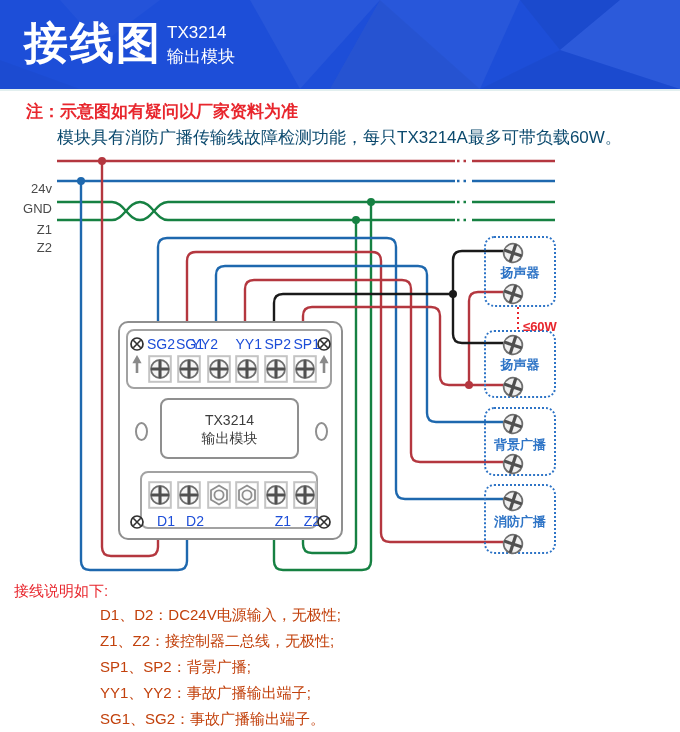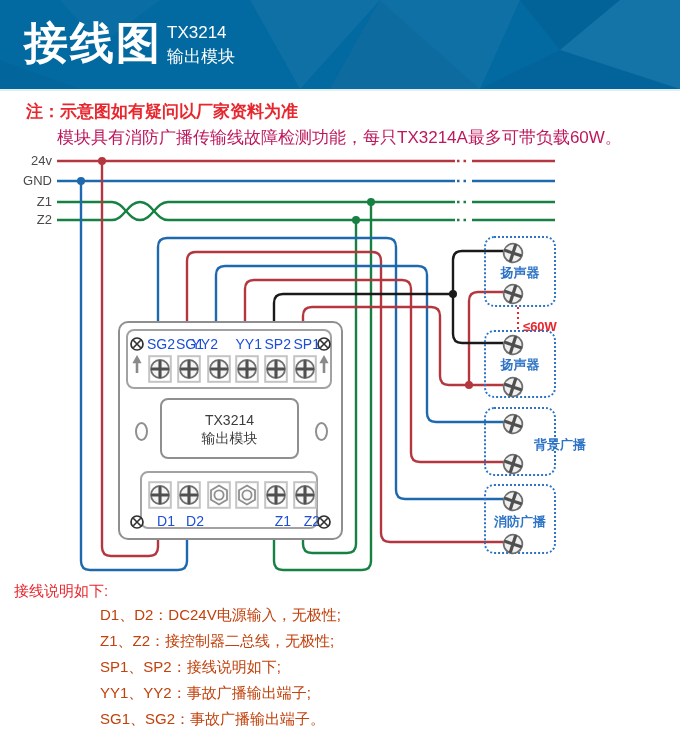--- a/index.html
+++ b/index.html
@@ -2,31 +2,31 @@
 <html><head>
 <meta charset="utf-8">
 <style>
   html,body{margin:0;padding:0;}
   body{
     width:680px;height:732px;position:relative;overflow:hidden;background:#ffffff;
     font-family:"Liberation Sans","DejaVu Sans",sans-serif;
   }
   .abs{position:absolute;}
   
-  .banner{left:0;top:0;width:680px;height:89px;background:#0369a1;border-bottom:2px solid #e2efef;}
+  .banner{left:0;top:0;width:680px;height:89px;background:#1d4ed8;border-bottom:2px solid #e2efef;}
   .banner svg{position:absolute;left:0;top:0;}
   .banner-title{left:24px;top:14px;font-size:44px;font-weight:bold;color:#ffffff;letter-spacing:2px;z-index:2;}
   .banner-model{left:167px;top:23px;font-size:17px;color:#ffffff;z-index:2;}
   .banner-sub{left:167px;top:45px;font-size:17px;color:#ffffff;z-index:2;}
   
   .note-line1{left:26px;top:100px;font-size:17px;font-weight:bold;color:#e8262d;}
   .note-line1 .note-text{}
-  .note-line2{left:57px;top:126px;font-size:17px;color:#be185d;}
-  
-  .bus-label{width:42px;text-align:right;font-size:13px;color:#4a4a4a;z-index:3;}
+  .note-line2{left:57px;top:126px;font-size:17px;color:#0c4a6e;}
+  
+  .bus-label{width:42px;text-align:right;font-size:13px;color:#4a4a4a;z-index:3;margin-top:28px;}
   
   .wires{left:0;top:0;z-index:1;}
   
   .module{left:118px;top:321px;width:225px;height:219px;background:#ffffff;border:2px solid #8f8f8f;
           border-radius:10px;box-sizing:border-box;z-index:2;}
   .strip{position:absolute;border:2px solid #a2a2a2;border-radius:8px;box-sizing:border-box;}
   .strip-top{left:6px;top:6px;width:206px;height:60px;}
   .strip-bottom{left:20px;top:148px;width:178px;height:58px;}
   .tlabel{position:absolute;width:30px;text-align:right;font-size:14px;color:#1d4ed8;}
   .mod-center{position:absolute;left:40px;top:75px;width:139px;height:61px;border:2px solid #8f8f8f;
@@ -266,34 +266,34 @@
   <div class="dev-label" style="top:24px;">扬声器</div>
   <svg class="icon" style="left:16px;top:44px;" width="22" height="22">
       <use href="#round-screw"></use>
     </svg>
 </div>
 
 <div class="abs dev-box" style="left:484px;top:407px;height:69px;">
   <svg class="icon" style="left:16px;top:4px;" width="22" height="22">
       <use href="#round-screw"></use>
     </svg>
-  <div class="dev-label" style="top:27px;padding-left:40px;">背景广播</div>
+  <div class="dev-label" style="top:27px;">背景广播</div>
   <svg class="icon" style="left:16px;top:44px;" width="22" height="22">
       <use href="#round-screw"></use>
     </svg>
 </div>
 
 <div class="abs dev-box" style="left:484px;top:484px;height:70px;">
   <svg class="icon" style="left:16px;top:4px;" width="22" height="22">
       <use href="#round-screw"></use>
     </svg>
   <div class="dev-label" style="top:27px;">消防广播</div>
   <svg class="icon" style="left:16px;top:47px;" width="22" height="22">
       <use href="#round-screw"></use>
     </svg>
 </div>
 
 <div class="abs notes-title">接线说明如下:</div>
 <div class="abs note-item" style="top:606px;">D1、D2：DC24V电源输入，无极性;</div>
 <div class="abs note-item" style="top:632px;">Z1、Z2：接控制器二总线，无极性;</div>
-<div class="abs note-item" style="top:658px;">SP1、SP2：接线说明如下;</div>
+<div class="abs note-item" style="top:658px;">SP1、SP2：背景广播;</div>
 <div class="abs note-item" style="top:684px;">YY1、YY2：事故广播输出端子;</div>
 <div class="abs note-item" style="top:710px;">SG1、SG2：事故广播输出端子。</div>
 
 </body></html>

